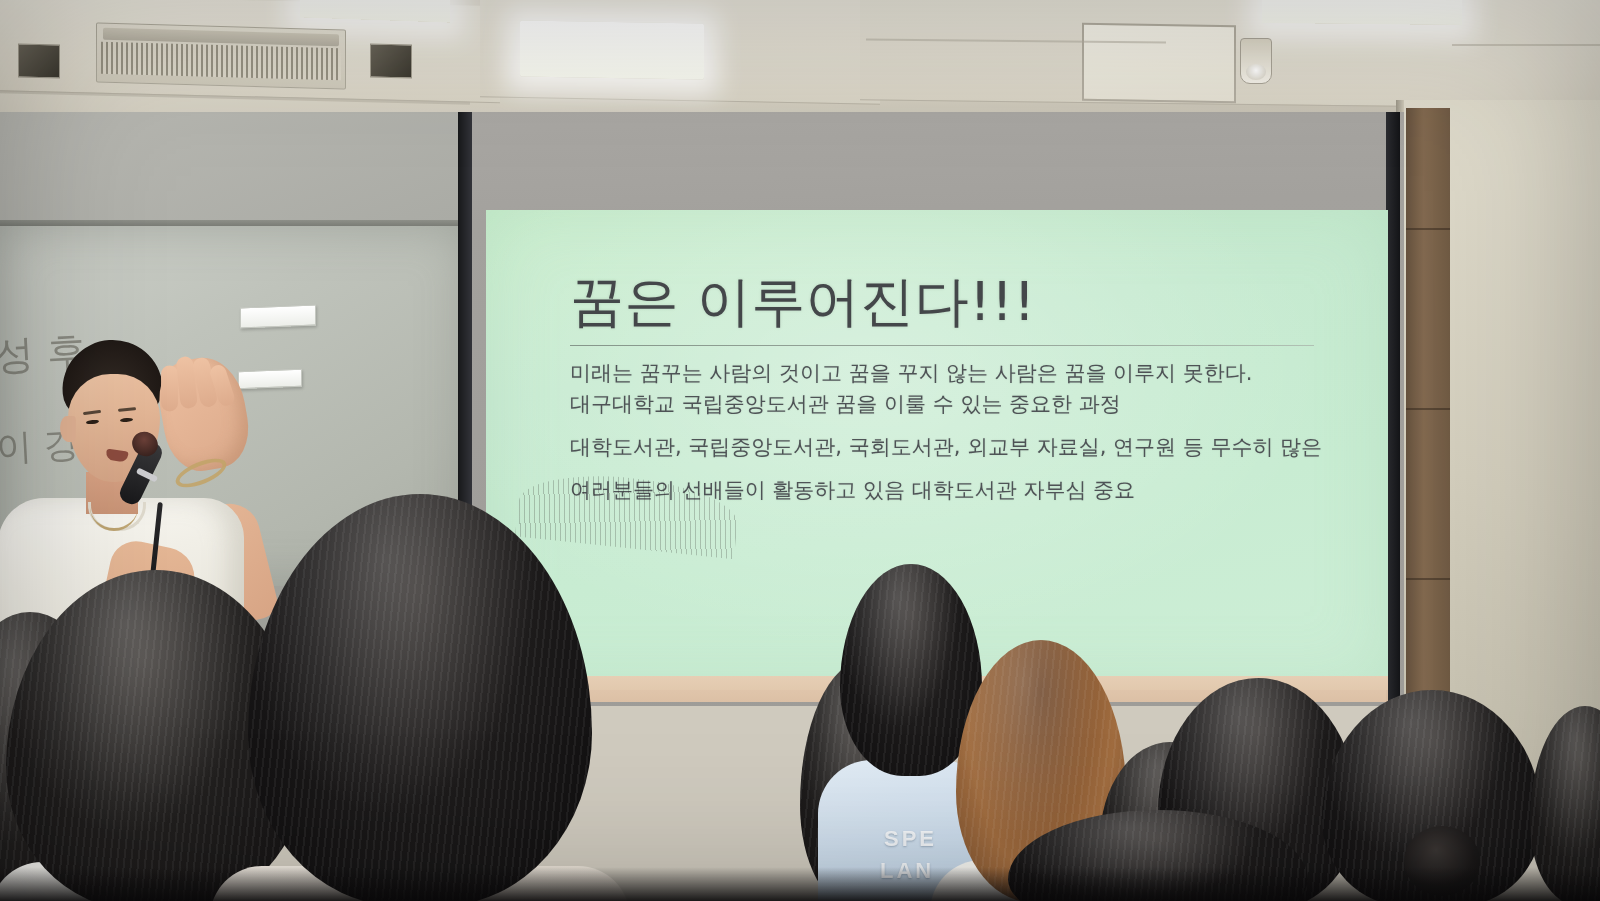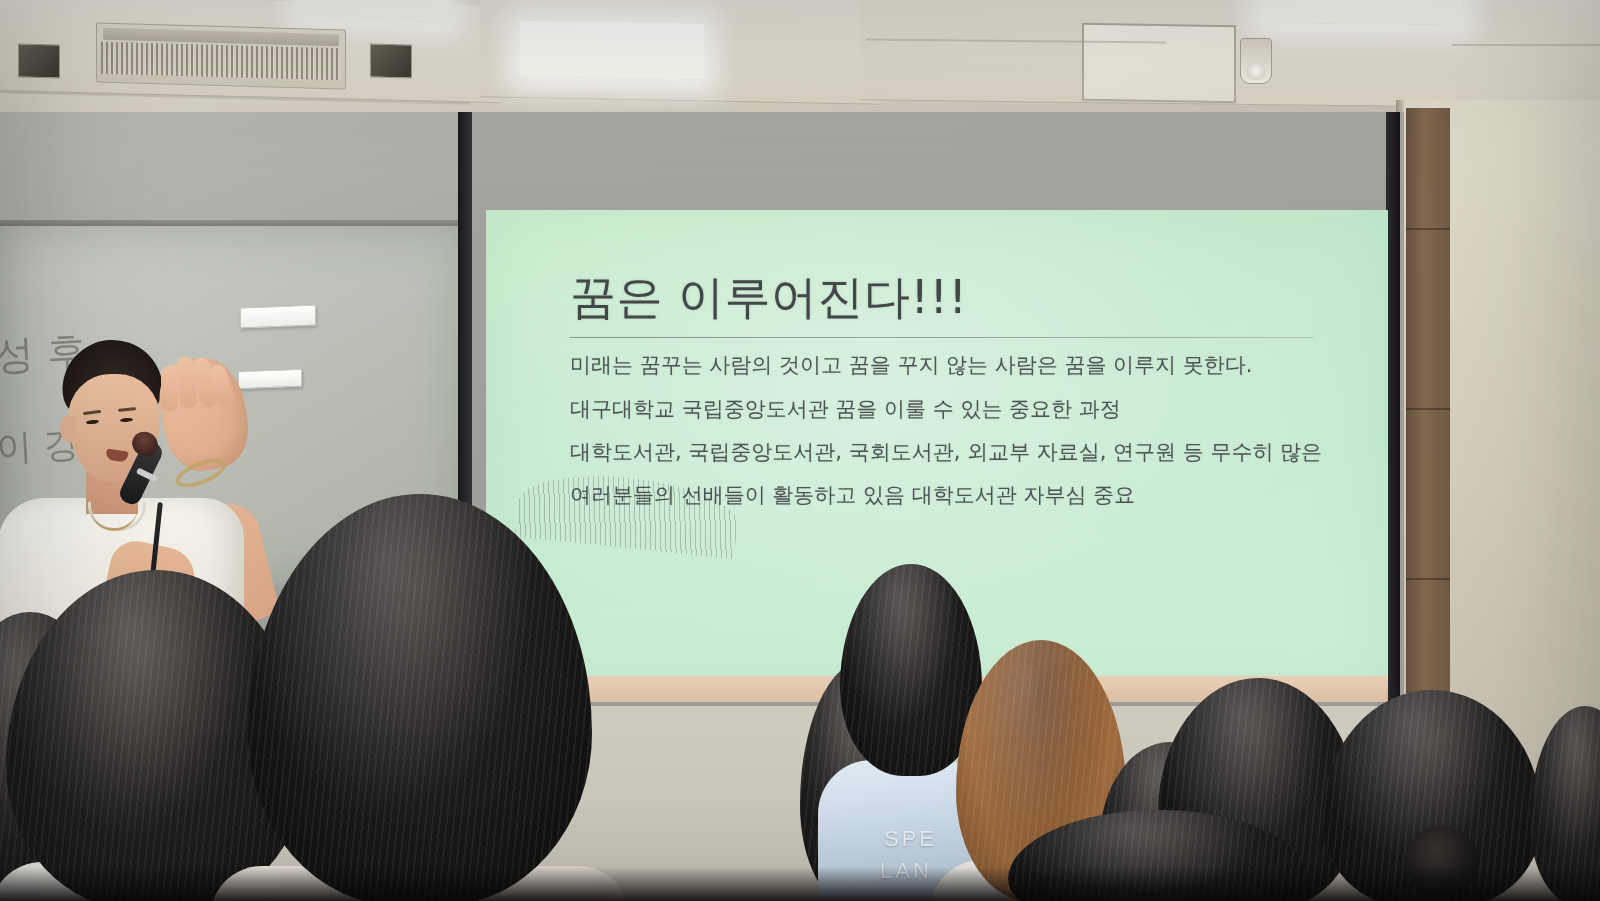--- a/index.html
+++ b/index.html
@@ -124,36 +124,36 @@
     pointer-events:none;
   }
   .slide-bottom-band{
     position:absolute;left:486px;top:676px;width:902px;height:26px;
     background:linear-gradient(180deg,#e8cdb3,#dfc2a6);
     opacity:.95;
   }
   .slide-inner{position:absolute;left:84px;top:62px;right:64px;}
   .slide-title{
     font-family:"DejaVu Sans","Liberation Sans",sans-serif;
-    font-size:46px;line-height:1.1;font-weight:500;color:#44474a;
+    font-size:54px;line-height:1.1;font-weight:500;color:#44474a;
     letter-spacing:.5px;text-shadow:0 0 3px rgba(80,90,80,.18);
     white-space:nowrap;
   }
   .slide-rule{
     margin:14px 0 14px 0;height:1px;width:744px;
     background:linear-gradient(90deg,#6e7a72,#8a958c 70%,#a9b3aa);
     opacity:.75;
   }
   .slide-body p{
     margin:0 0 17px 0;
     font-family:"DejaVu Sans","Liberation Sans",sans-serif;
     font-size:21px;line-height:1.25;color:#4e5356;font-weight:400;
     white-space:nowrap;text-shadow:0 0 2px rgba(90,100,90,.15);
   }
-  .slide-body p:first-child{margin-bottom:18px;}
+  .slide-body p:first-child{margin-bottom:4px;}
 
   
   .presenter{position:absolute;left:-10px;top:330px;width:320px;height:330px;}
   .p-hair{
     position:absolute;left:72px;top:10px;width:100px;height:82px;
     background:radial-gradient(ellipse at 50% 62%,#332b25 0%,#241d19 55%,#17120f 100%);
     border-radius:52% 52% 40% 40%/62% 62% 40% 40%;
     transform:rotate(-4deg);
   }
   .p-face{
@@ -250,21 +250,21 @@
     position:absolute;border-radius:50%;
     background:radial-gradient(circle at 42% 34%,#3a3533,#1a1818 60%,#0e0d0e);
   }
   .shoulder{position:absolute;border-radius:52px 52px 0 0;}
   .shirt-blue{
     background:linear-gradient(170deg,#e2ecf5 0%,#ccdceb 55%,#b9cddf 100%);
   }
   .shirt-white{background:linear-gradient(170deg,#f7f6f2,#e6e4dd);}
   .shirt-cream{background:linear-gradient(170deg,#f2ece3,#ded6c9);}
   .shirt-text{
-    position:absolute;color:rgba(255,255,255,.82);font-weight:400;
+    position:absolute;color:rgba(255,255,255,.82);font-weight:700;
     font-family:"Liberation Sans",sans-serif;letter-spacing:3px;
     text-shadow:0 1px 2px rgba(90,110,130,.45);white-space:nowrap;
   }
   .wisp{
     position:absolute;pointer-events:none;
     background:repeating-linear-gradient(82deg,rgba(40,36,34,.42) 0 1px,rgba(0,0,0,0) 1px 5px);
     border-radius:50% 50% 0 0;opacity:.55;
   }
   .bottom-dark{
     position:absolute;left:0;bottom:0;width:1600px;height:34px;

